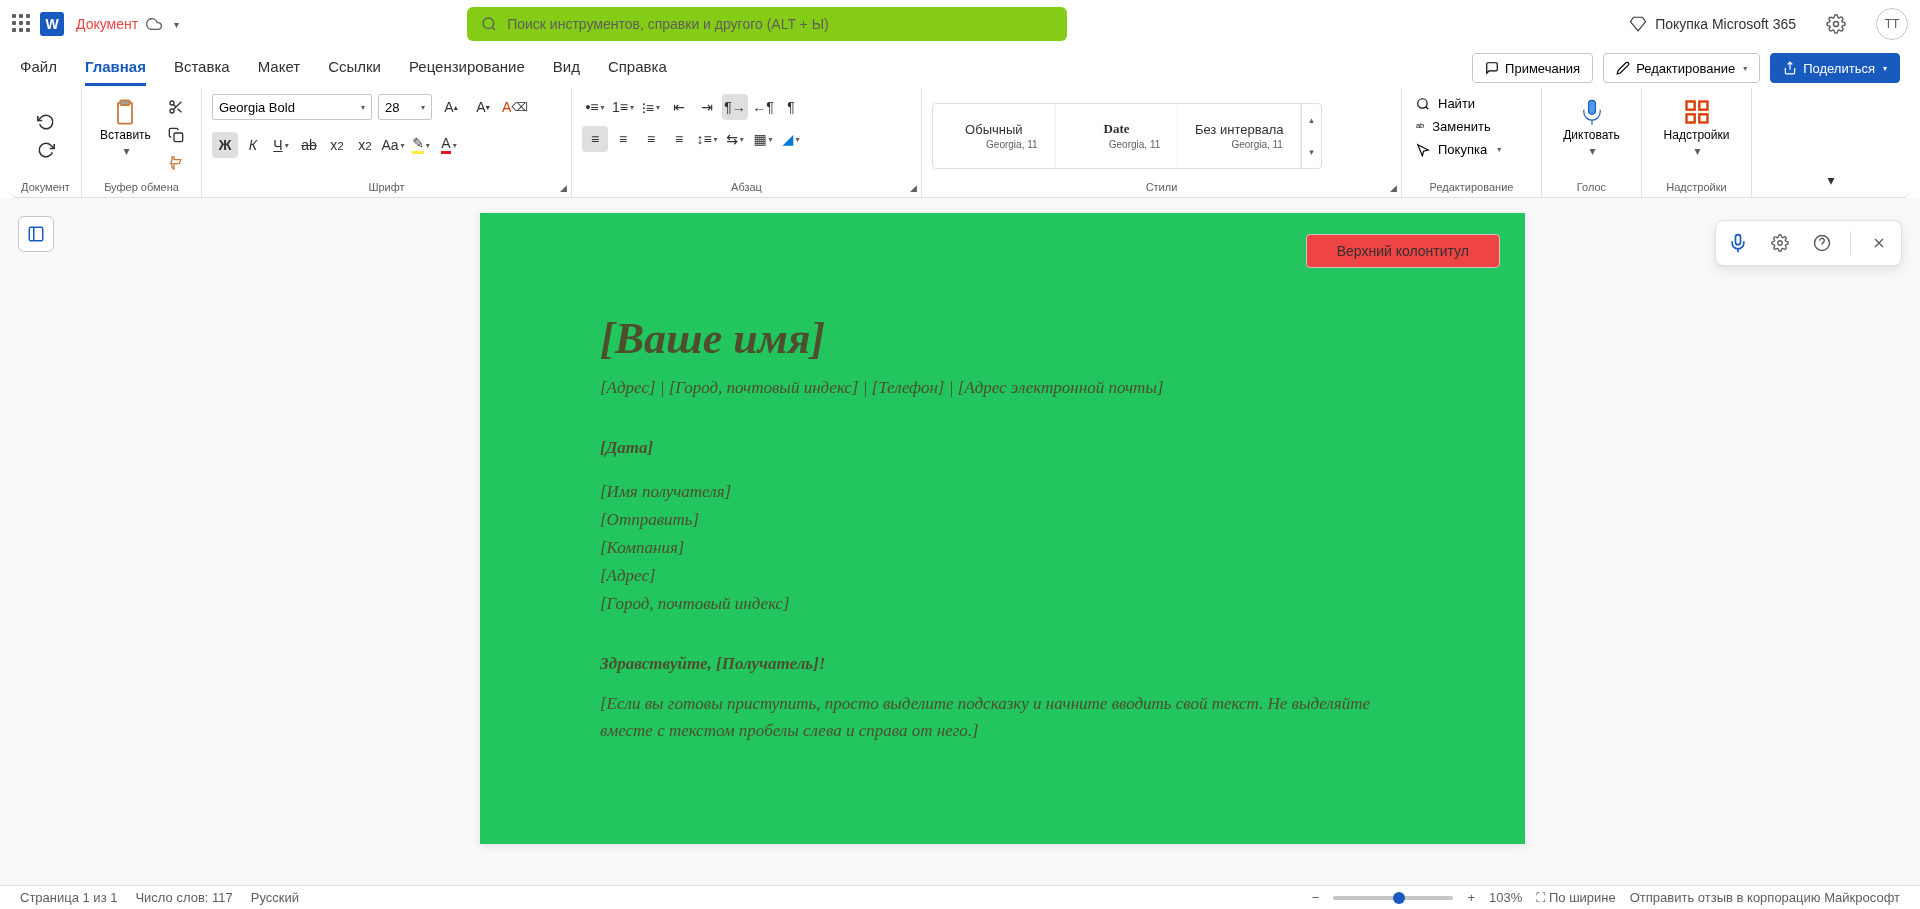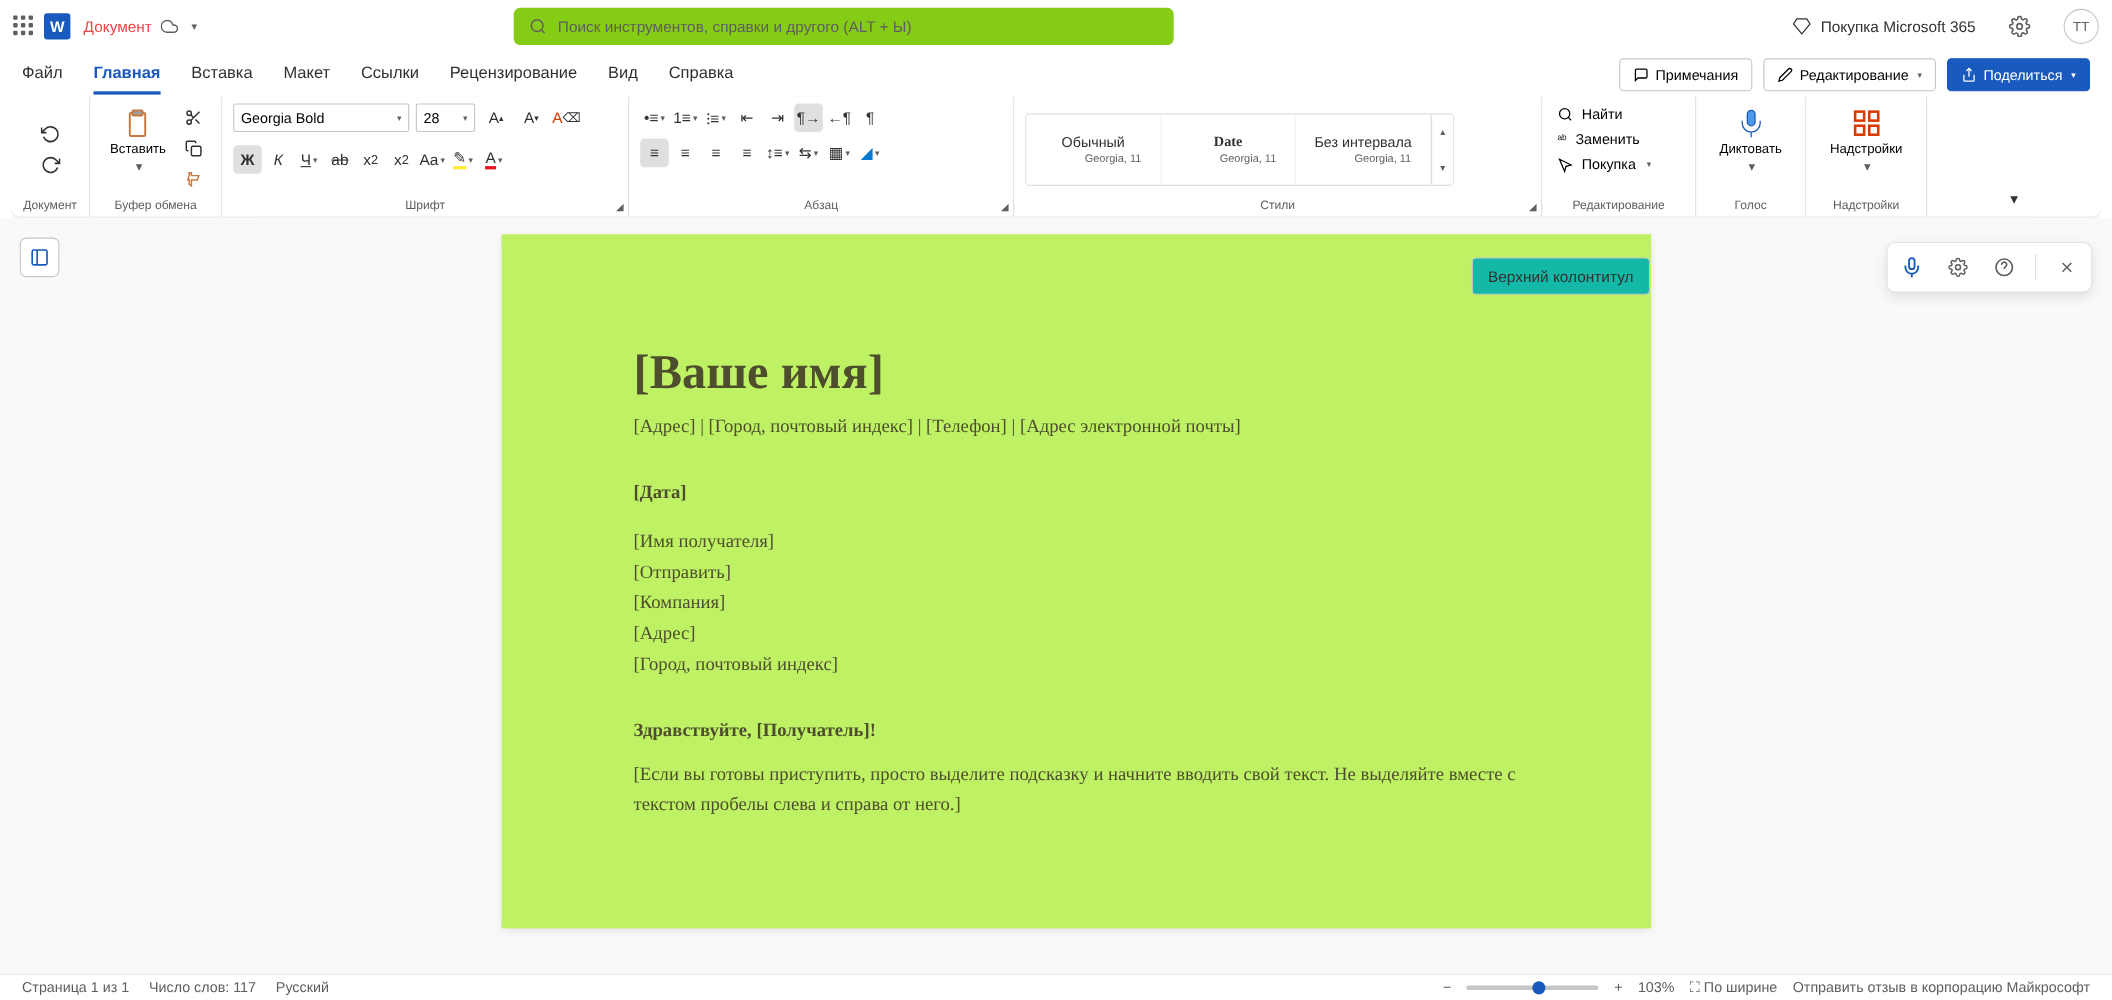--- a/index.html
+++ b/index.html
@@ -53,28 +53,28 @@
 .style-name.date { font-weight: bold; font-family: Georgia; }
 .style-sub { font-size: 10px; color: #605e5c; margin-top: 2px; margin-left: 36px; }
 .styles-scroll { width: 20px; display: flex; flex-direction: column; }
 .styles-scroll div { flex: 1; display: flex; align-items: center; justify-content: center; font-size: 9px; color: #605e5c; border-left: 1px solid #e1dfdd; }
 .edit-list { display: flex; flex-direction: column; gap: 4px; }
 .edit-item { display: flex; align-items: center; gap: 8px; font-size: 13px; padding: 2px 4px; cursor: pointer; border-radius: 3px; }
 
 
 .canvas-area { flex: 1; background: #f9f9f9; position: relative; overflow: hidden; }
 .nav-pane-btn { position: absolute; left: 18px; top: 18px; width: 36px; height: 36px; border: 1px solid #c8c6c4; border-radius: 6px; background: #fff; display: flex; align-items: center; justify-content: center; cursor: pointer; }
-.page { position: absolute; left: 456px; top: 15px; width: 1045px; background: #bef264; box-shadow: 0 2px 8px rgba(0,0,0,0.1); padding: 100px 120px; }
+.page { position: absolute; left: 480px; top: 15px; width: 1045px; background: #22c55e; box-shadow: 0 2px 8px rgba(0,0,0,0.1); padding: 100px 120px; font-style: italic; }
 .doc-title { font-family: Georgia, serif; font-size: 44px; font-weight: bold; color: #4e4e2e; margin-bottom: 14px; }
 .doc-contact { font-family: Georgia, serif; font-size: 17px; color: #4e4e2e; margin-bottom: 40px; }
 .doc-date { font-family: Georgia, serif; font-size: 17px; font-weight: bold; color: #4e4e2e; margin-bottom: 24px; }
 .doc-line { font-family: Georgia, serif; font-size: 17px; color: #4e4e2e; margin-bottom: 8px; }
 .doc-greeting { font-family: Georgia, serif; font-size: 17px; font-weight: bold; color: #4e4e2e; margin-top: 40px; margin-bottom: 16px; }
 .doc-body { font-family: Georgia, serif; font-size: 17px; color: #4e4e2e; line-height: 1.6; }
-.header-tag { position: absolute; right: 420px; top: 36px; background: #14b8a6; border: 1px solid #c8c6c4; border-radius: 4px; padding: 8px 14px; font-size: 14px; color: #323130; }
+.header-tag { position: absolute; right: 420px; top: 36px; background: #ef4444; border: 1px solid #c8c6c4; border-radius: 4px; padding: 8px 30px; font-size: 14px; color: #323130; }
 .floating-panel { position: absolute; right: 18px; top: 22px; background: #fff; border: 1px solid #e1dfdd; border-radius: 8px; box-shadow: 0 4px 12px rgba(0,0,0,0.1); display: flex; align-items: center; padding: 8px; gap: 14px; }
 .floating-panel .fp-btn { width: 28px; height: 28px; display: flex; align-items: center; justify-content: center; cursor: pointer; color: #605e5c; border-radius: 4px; }
 .floating-panel .fp-btn.blue { color: #185abd; }
 .fp-divider { width: 1px; height: 24px; background: #e1dfdd; }
 
 
 .status-bar { height: 24px; border-top: 1px solid #e1dfdd; display: flex; align-items: center; padding: 0 20px; gap: 18px; font-size: 13px; color: #605e5c; background: #fff; }
 .status-right { margin-left: auto; display: flex; align-items: center; gap: 14px; }
 .zoom-slider { width: 120px; height: 4px; background: #c8c6c4; border-radius: 2px; position: relative; }
 .zoom-thumb { position: absolute; left: 50%; top: -4px; width: 12px; height: 12px; background: #185abd; border-radius: 50%; }

